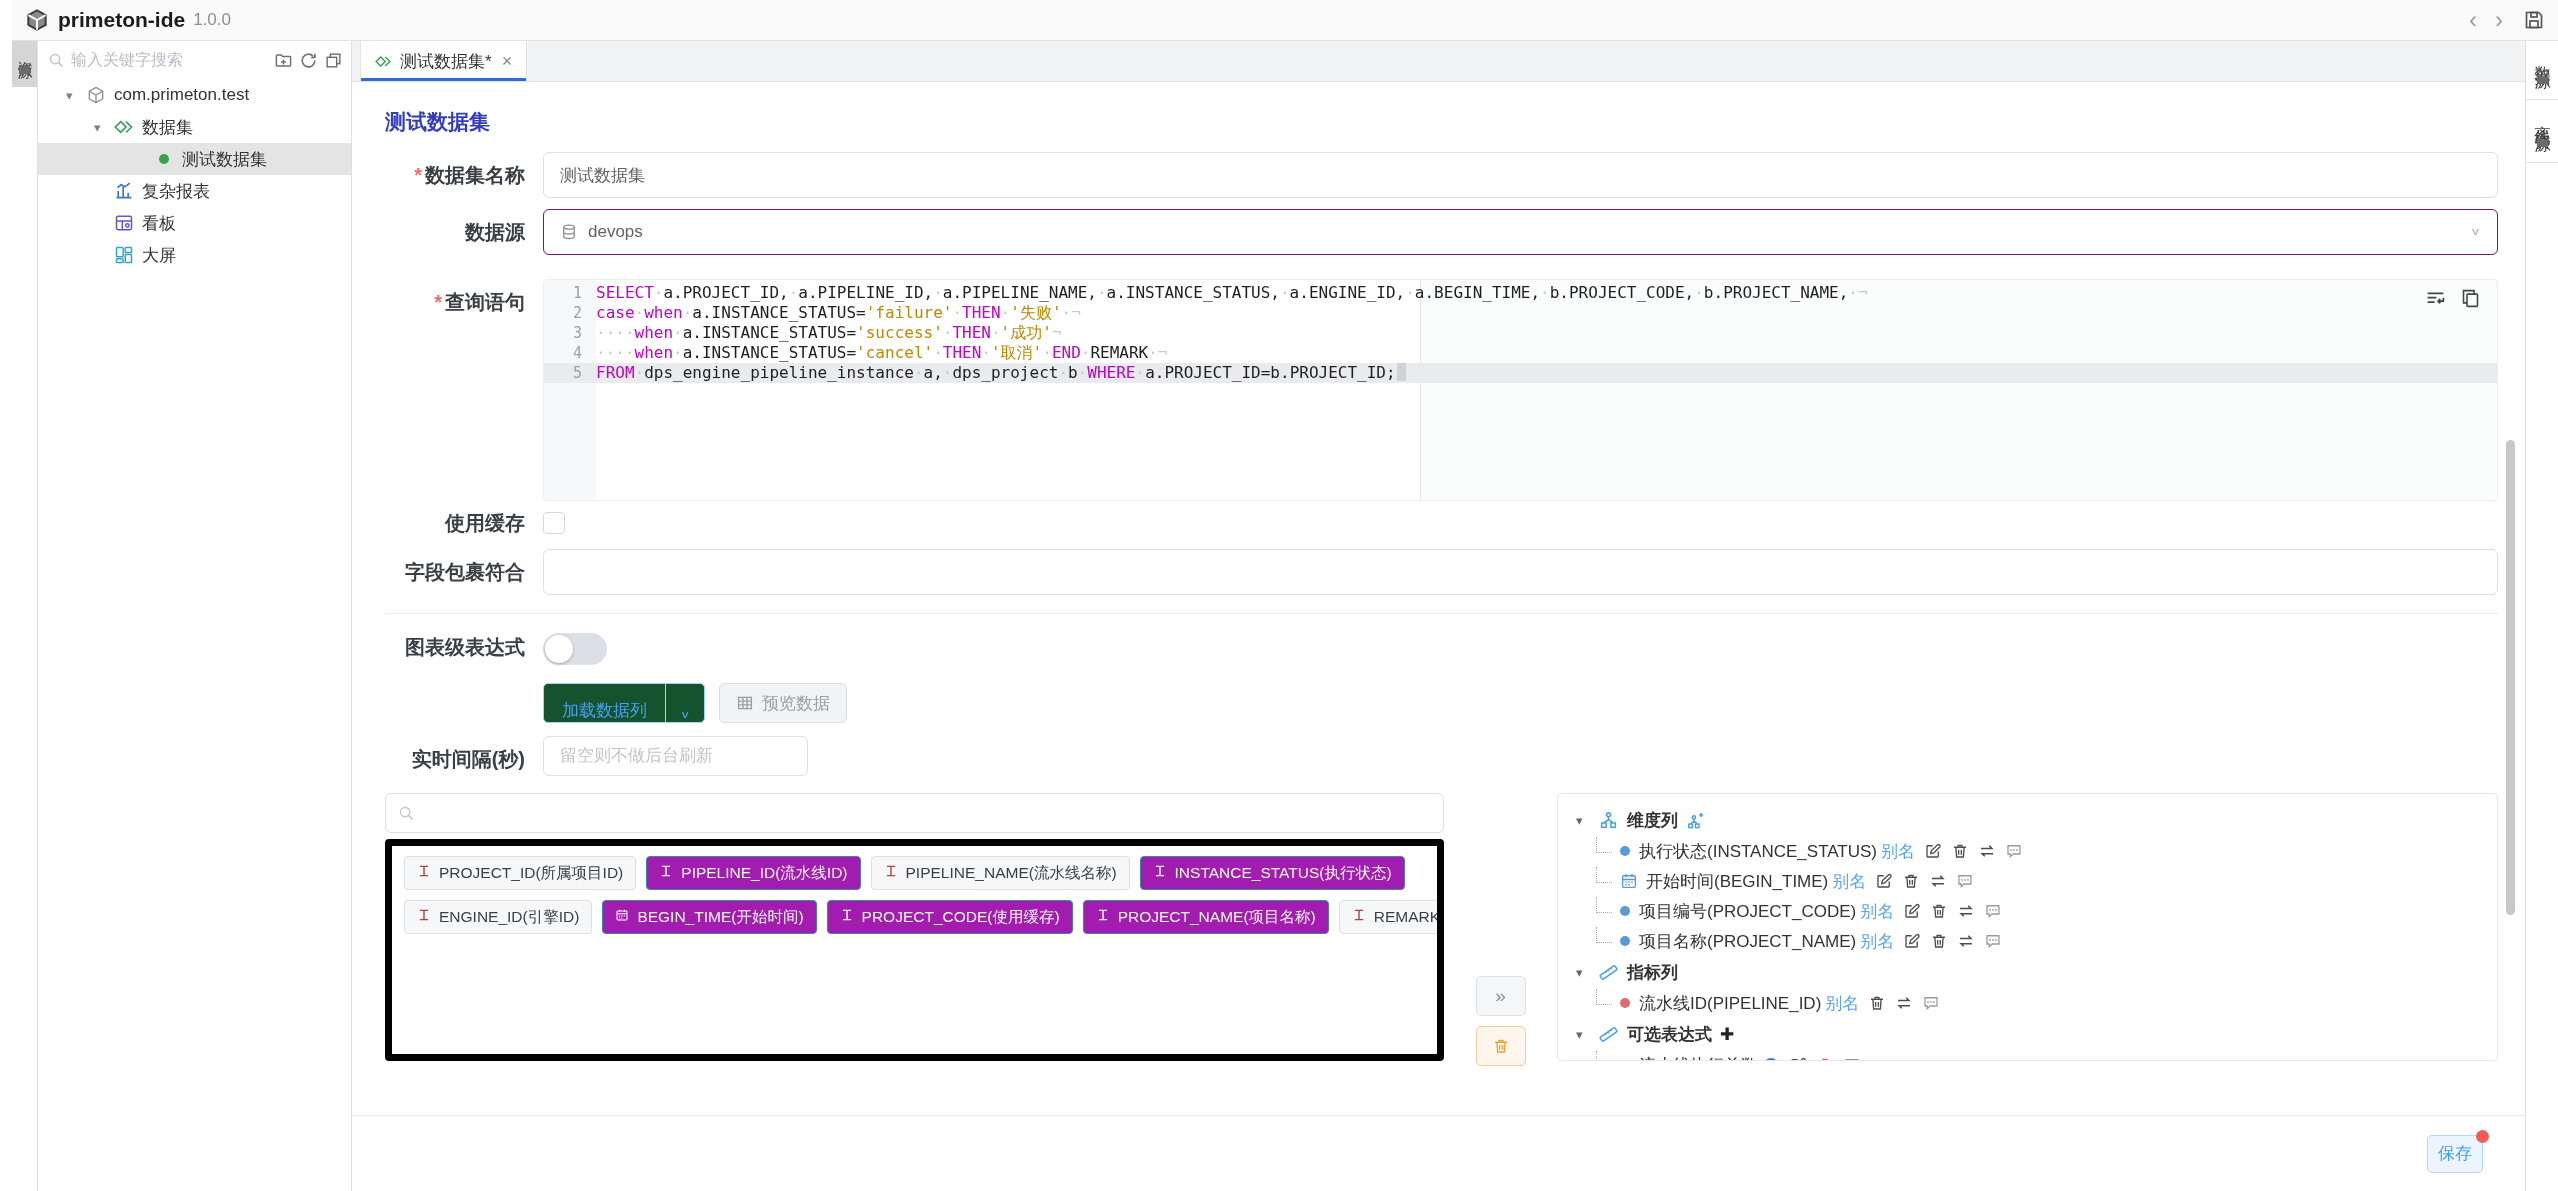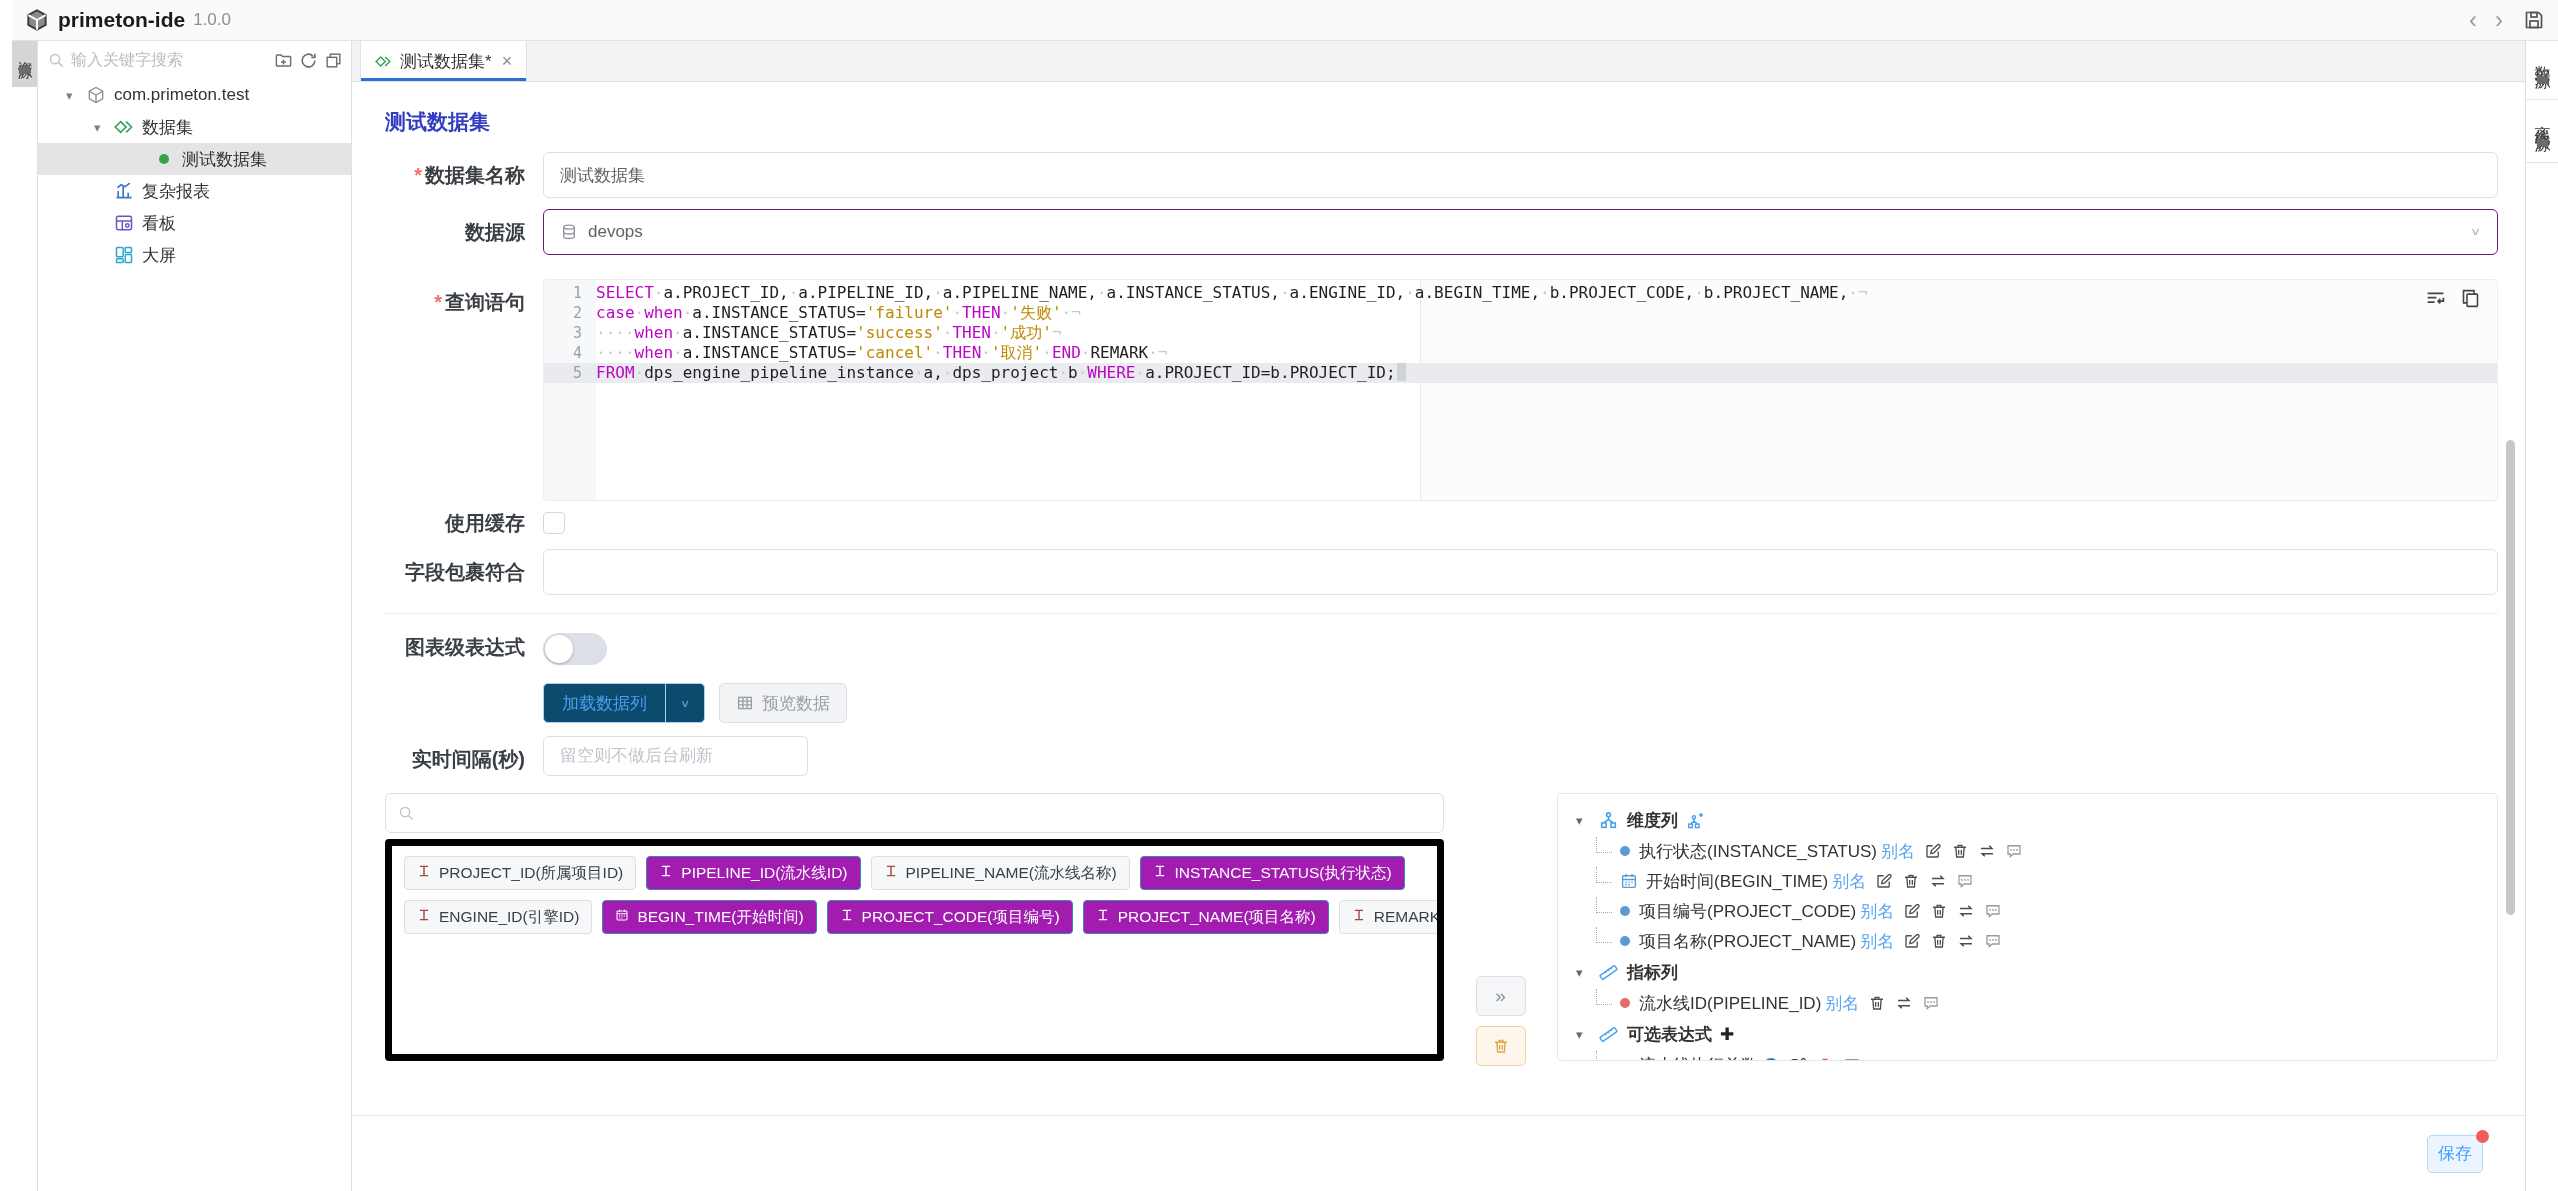--- a/index.html
+++ b/index.html
@@ -97,21 +97,21 @@
   .tok-kw { color:#bc05c6; } .tok-id { color:#1f1f1f; } .tok-str { color:#bf8803; }
   .tok-ws,.tok-eol { color:#c9c9c9; }
   .cursor-block { display:inline-block; width:9px; height:18px; background:#cfd3d8; vertical-align:-3px; margin-left:1px; }
   .editor-tools { position:absolute; top:8px; right:16px; display:flex; gap:14px; }
   .editor-tools .etool { width:21px; height:21px; color:#454545; cursor:pointer; }
 
   .divider { height:1px; background:#ececec; margin:18px 27px 0 0; }
 
   .btn { display:inline-flex; align-items:center; justify-content:center; border-radius:5px;
     font-size:17px; cursor:pointer; font-family:inherit; }
-  .btn-load { height:40px; background:#0c4a6e; border:1px solid #a8d2f8; color:#4a9ef0; }
+  .btn-load { height:40px; background:#14532d; border:1px solid #a8d2f8; color:#4a9ef0;align-items:flex-end; }
   .btn-load .lbl { padding:0 18px; }
   .btn-load .split { width:1px; align-self:stretch; background:#a8d2f8; }
   .btn-load .chev { width:38px; text-align:center; font-size:14px; transform:scaleY(.75); }
   .btn-preview { height:40px; margin-left:14px; background:#f2f3f4; border:1px solid #dcdfe6;
     color:#9a9ea6; padding:0 16px; gap:8px; }
   .grid-icon { width:18px; height:18px; }
 
   .interval-input { width:265px; height:40px; }
 
   
@@ -489,21 +489,21 @@
                     <span><svg viewBox="0 0 24 24" fill="none" stroke="currentColor" stroke-width="1.8">
                         <rect x="3.5" y="5" width="17" height="15.5" rx="1.5"></rect>
                         <path d="M3.5 10h17M8 2.8V7M16 2.8V7M7 13.5h2M11 13.5h2M15 13.5h2M7 17h2M11 17h2"></path>
                       </svg></span>
                     <span>BEGIN_TIME(开始时间)</span>
                   </div>
                   <div class="chip sel">
                     <span><svg viewBox="0 0 24 24" fill="none" stroke="currentColor" stroke-width="2.4">
                         <path d="M5 4h14M5 20h14M12 4v16"></path>
                       </svg></span>
-                    <span>PROJECT_CODE(项目编号)</span>
+                    <span>PROJECT_CODE(使用缓存)</span>
                   </div>
                   <div class="chip sel">
                     <span><svg viewBox="0 0 24 24" fill="none" stroke="currentColor" stroke-width="2.4">
                         <path d="M5 4h14M5 20h14M12 4v16"></path>
                       </svg></span>
                     <span>PROJECT_NAME(项目名称)</span>
                   </div>
                   <div class="chip">
                     <span><svg viewBox="0 0 24 24" fill="none" stroke="currentColor" stroke-width="2.4">
                         <path d="M5 4h14M5 20h14M12 4v16"></path>

